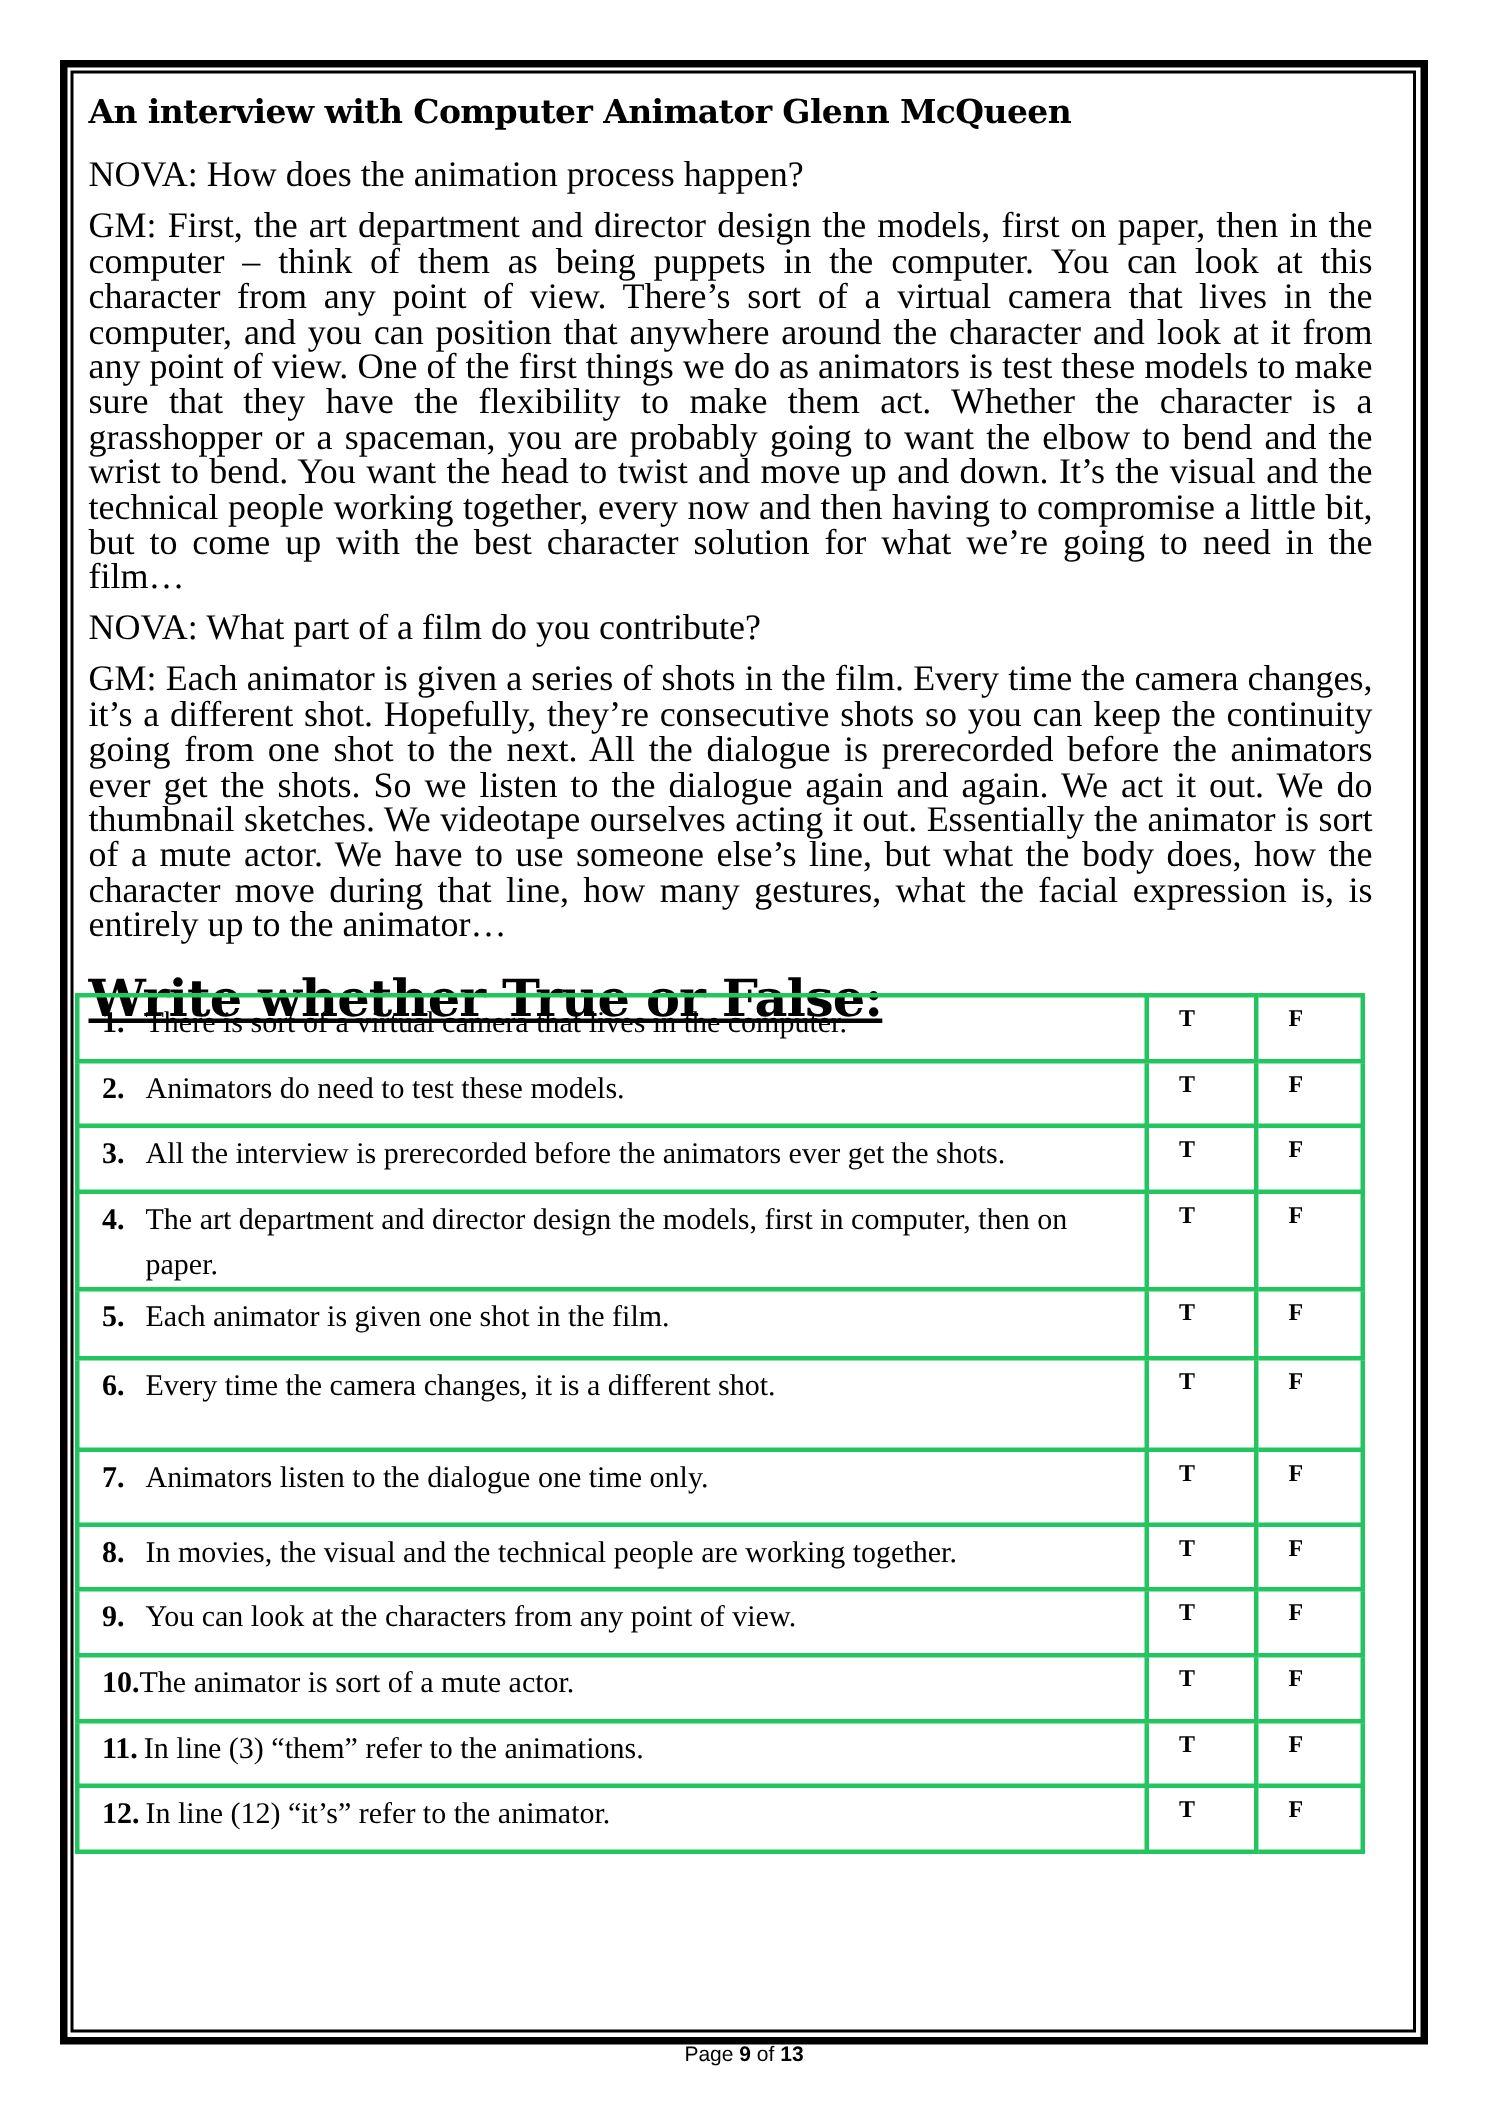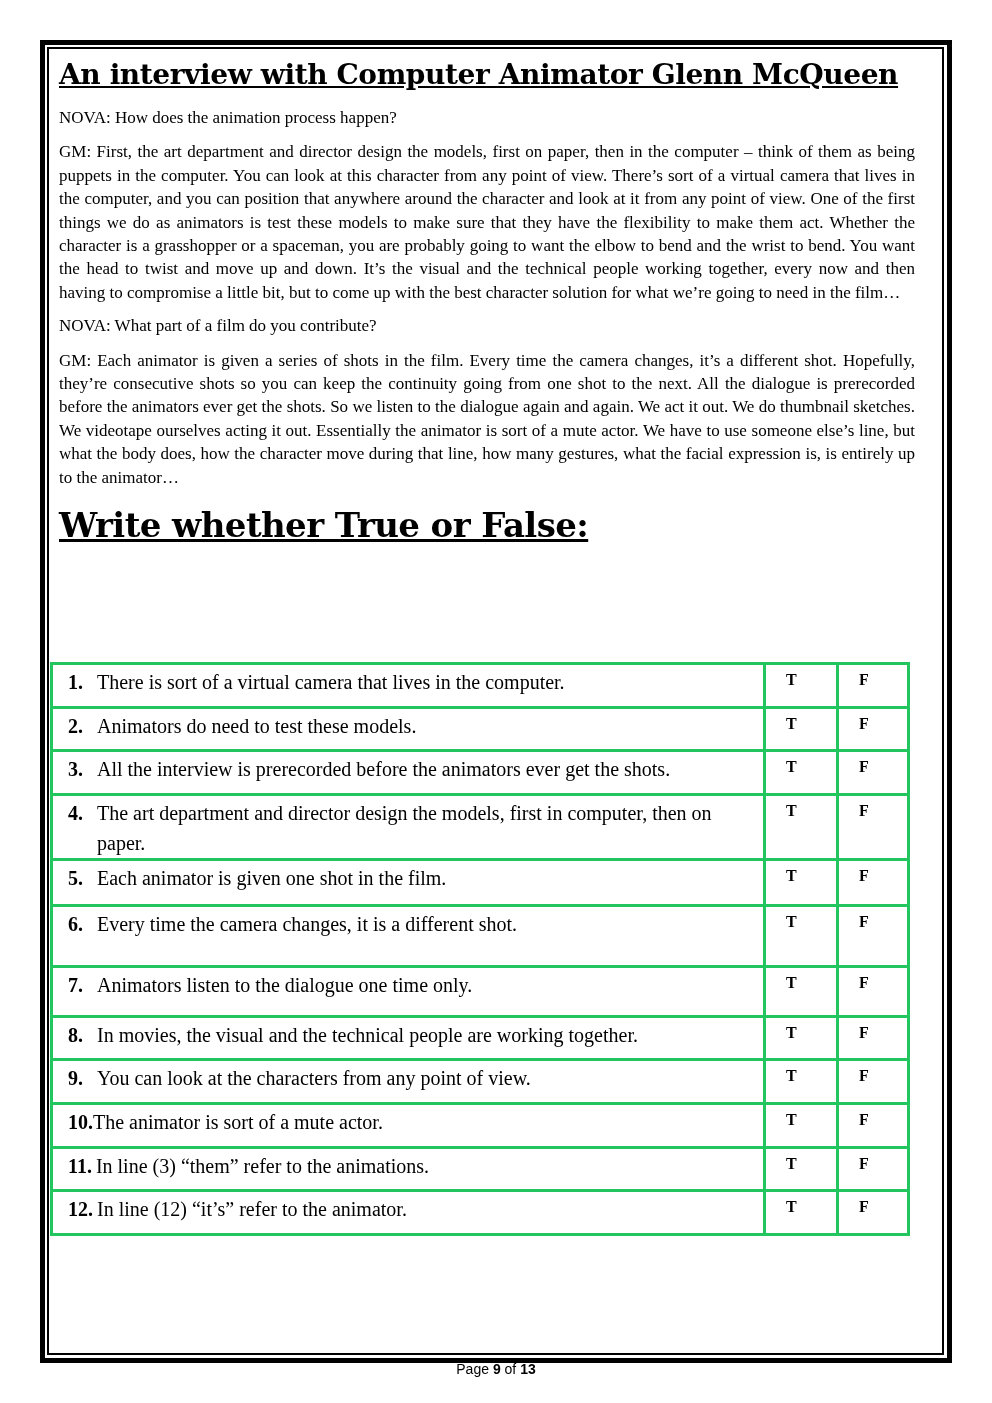--- a/index.html
+++ b/index.html
@@ -35,29 +35,28 @@
     }
     .content {
       position: absolute;
       left: 59px;
       top: 58px;
       width: 856px;
     }
     .title {
       font-family: "DejaVu Serif", serif;
       font-weight: bold;
-      font-size: 28px;
-      text-decoration: underline;
+      font-size: 22px;
       margin: 0 0 14px 0;
       line-height: 34px;
       letter-spacing: -0.4px;
     }
     .para {
       font-family: "Liberation Serif", serif;
-      font-size: 17px;
+      font-size: 24px;
       line-height: 23.4px;
       text-align: justify;
       margin: 0 0 10px 0;
     }
     .para.question {
       margin-bottom: 11px;
     }
     .section-heading {
       font-family: "DejaVu Serif", serif;
       font-weight: bold;

